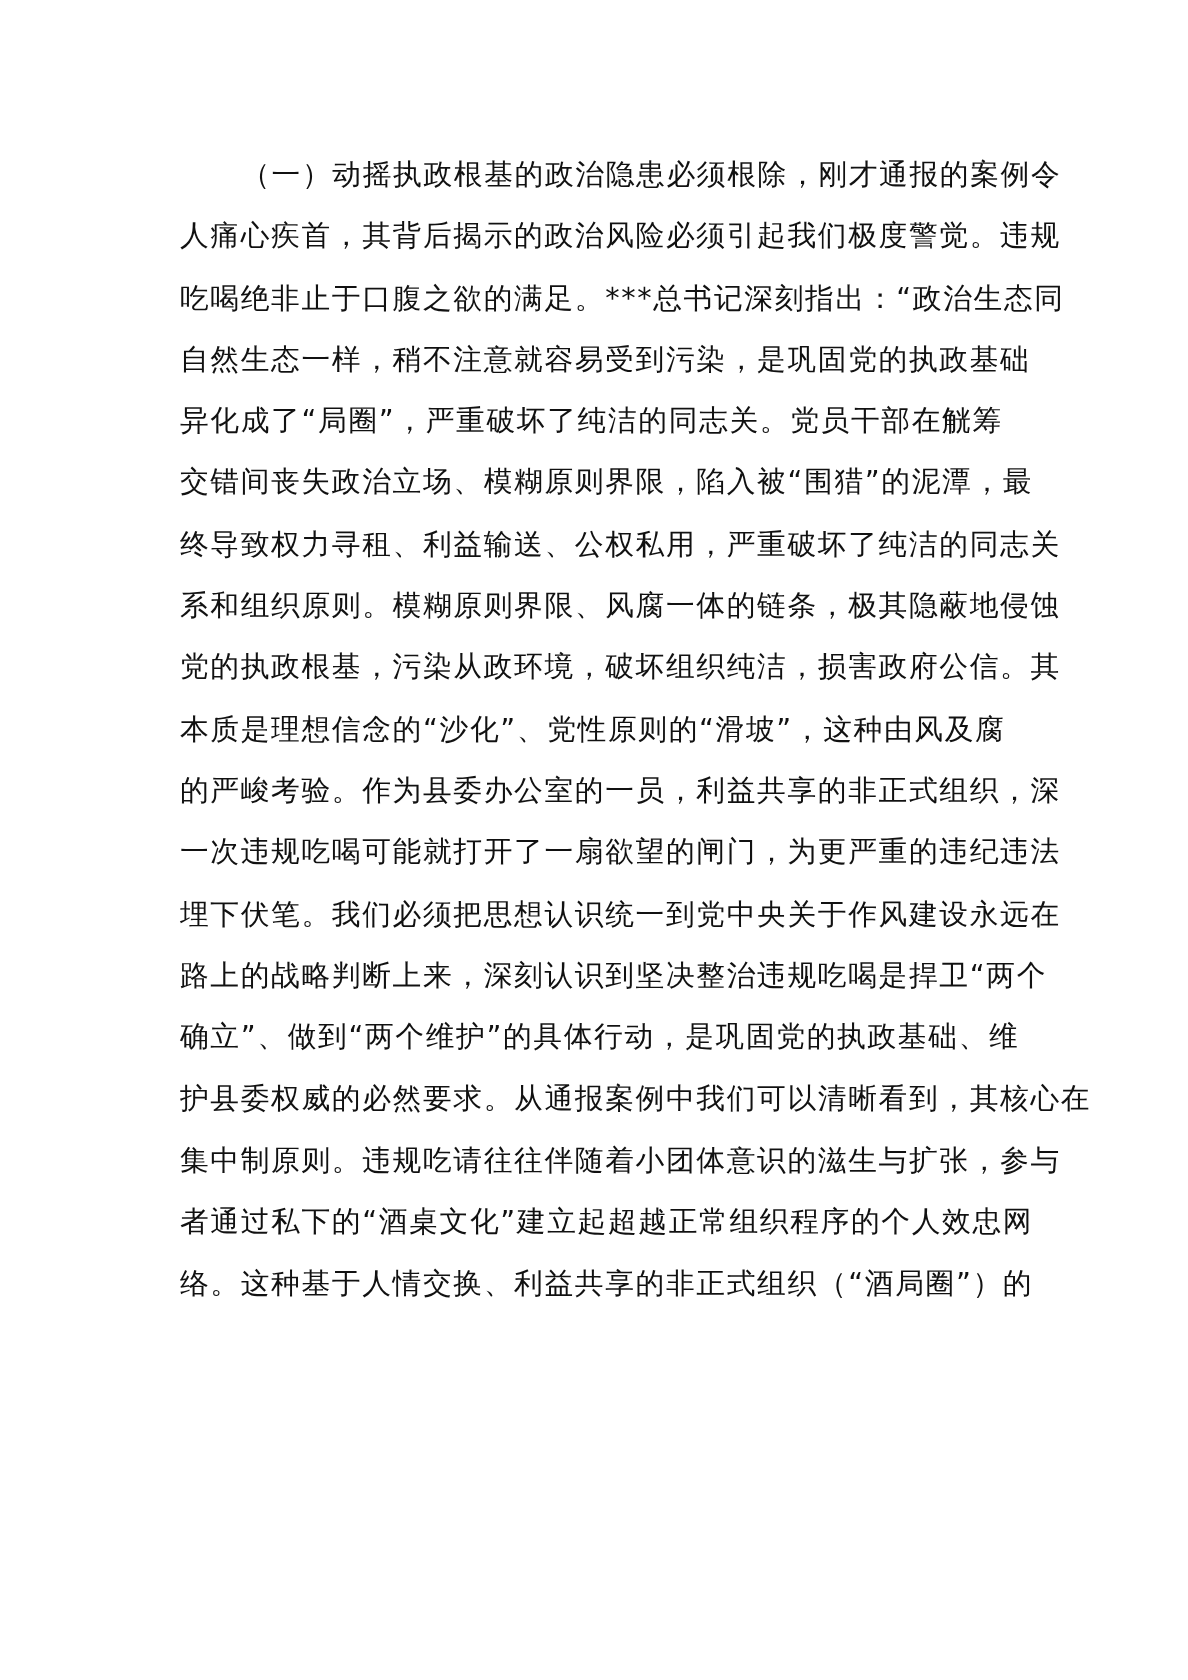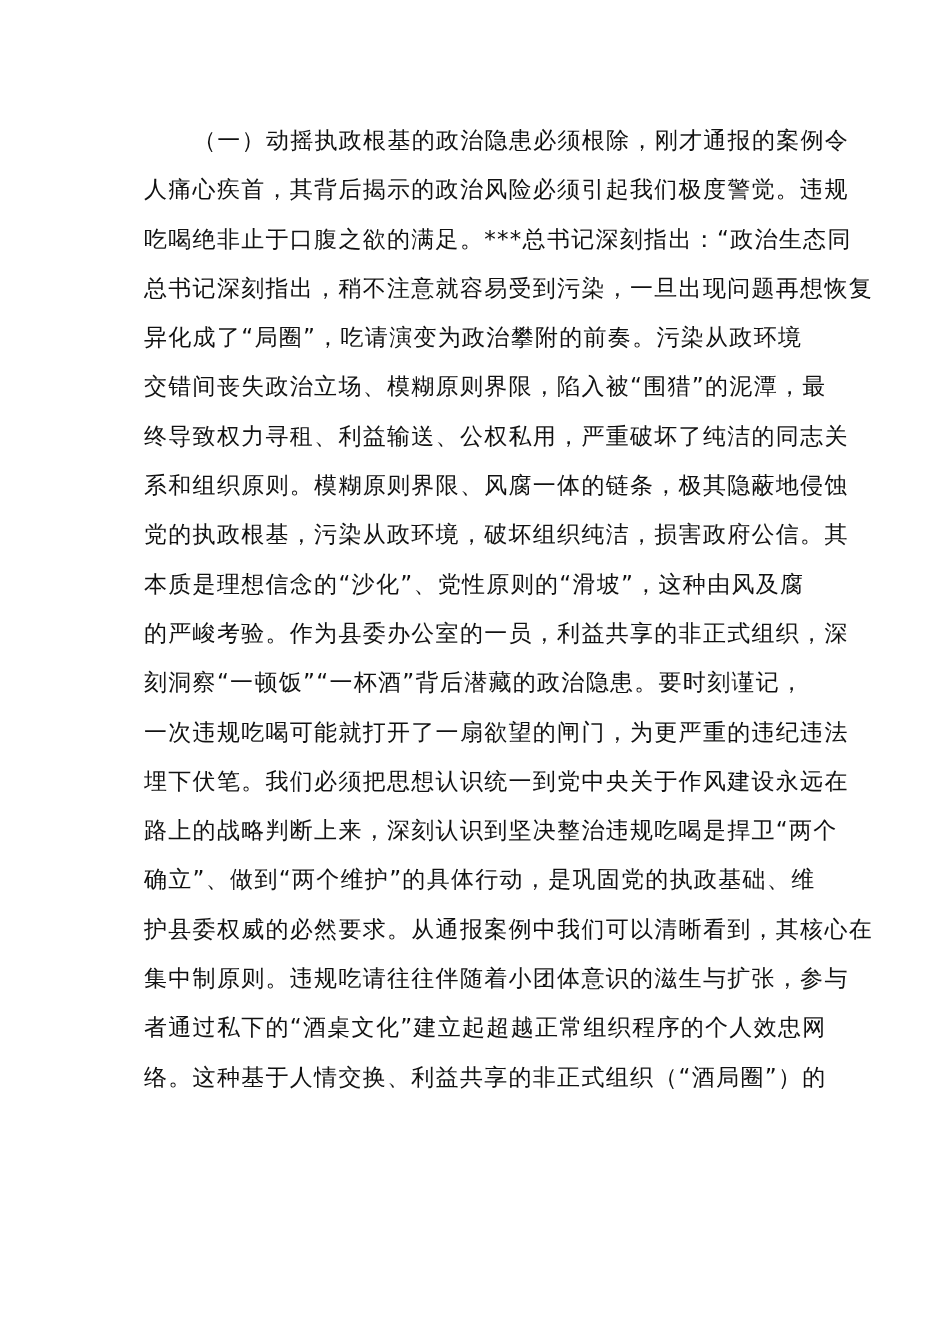--- a/index.html
+++ b/index.html
@@ -42,29 +42,28 @@
     }
   </style>
 </head>
 <body>
 
 <div class="page">
   <div class="text-block">
     <span class="line indent">（一）动摇执政根基的政治隐患必须根除，刚才通报的案例令</span>
     <span class="line">人痛心疾首，其背后揭示的政治风险必须引起我们极度警觉。违规</span>
     <span class="line">吃喝绝非止于口腹之欲的满足。***总书记深刻指出：“政治生态同</span>
-    <span class="line">总书记深刻指出，稍不注意就容易受到污染，一旦出现问题再想恢复</span>
-    <span class="line">异化成了“局圈”，吃请演变为政治攀附的前奏。污染从政环境</span>
+    <span class="line">自然生态一样，稍不注意就容易受到污染，是巩固党的执政基础</span>
+    <span class="line">异化成了“局圈”，严重破坏了纯洁的同志关。党员干部在觥筹</span>
     <span class="line">交错间丧失政治立场、模糊原则界限，陷入被“围猎”的泥潭，最</span>
     <span class="line">终导致权力寻租、利益输送、公权私用，严重破坏了纯洁的同志关</span>
     <span class="line">系和组织原则。模糊原则界限、风腐一体的链条，极其隐蔽地侵蚀</span>
     <span class="line">党的执政根基，污染从政环境，破坏组织纯洁，损害政府公信。其</span>
     <span class="line">本质是理想信念的“沙化”、党性原则的“滑坡”，这种由风及腐</span>
     <span class="line">的严峻考验。作为县委办公室的一员，利益共享的非正式组织，深</span>
-    <span class="line">刻洞察“一顿饭”“一杯酒”背后潜藏的政治隐患。要时刻谨记，</span>
     <span class="line">一次违规吃喝可能就打开了一扇欲望的闸门，为更严重的违纪违法</span>
     <span class="line">埋下伏笔。我们必须把思想认识统一到党中央关于作风建设永远在</span>
     <span class="line">路上的战略判断上来，深刻认识到坚决整治违规吃喝是捍卫“两个</span>
     <span class="line">确立”、做到“两个维护”的具体行动，是巩固党的执政基础、维</span>
     <span class="line">护县委权威的必然要求。从通报案例中我们可以清晰看到，其核心在</span>
     <span class="line">集中制原则。违规吃请往往伴随着小团体意识的滋生与扩张，参与</span>
     <span class="line">者通过私下的“酒桌文化”建立起超越正常组织程序的个人效忠网</span>
     <span class="line">络。这种基于人情交换、利益共享的非正式组织（“酒局圈”）的</span>
   </div>
 </div>

